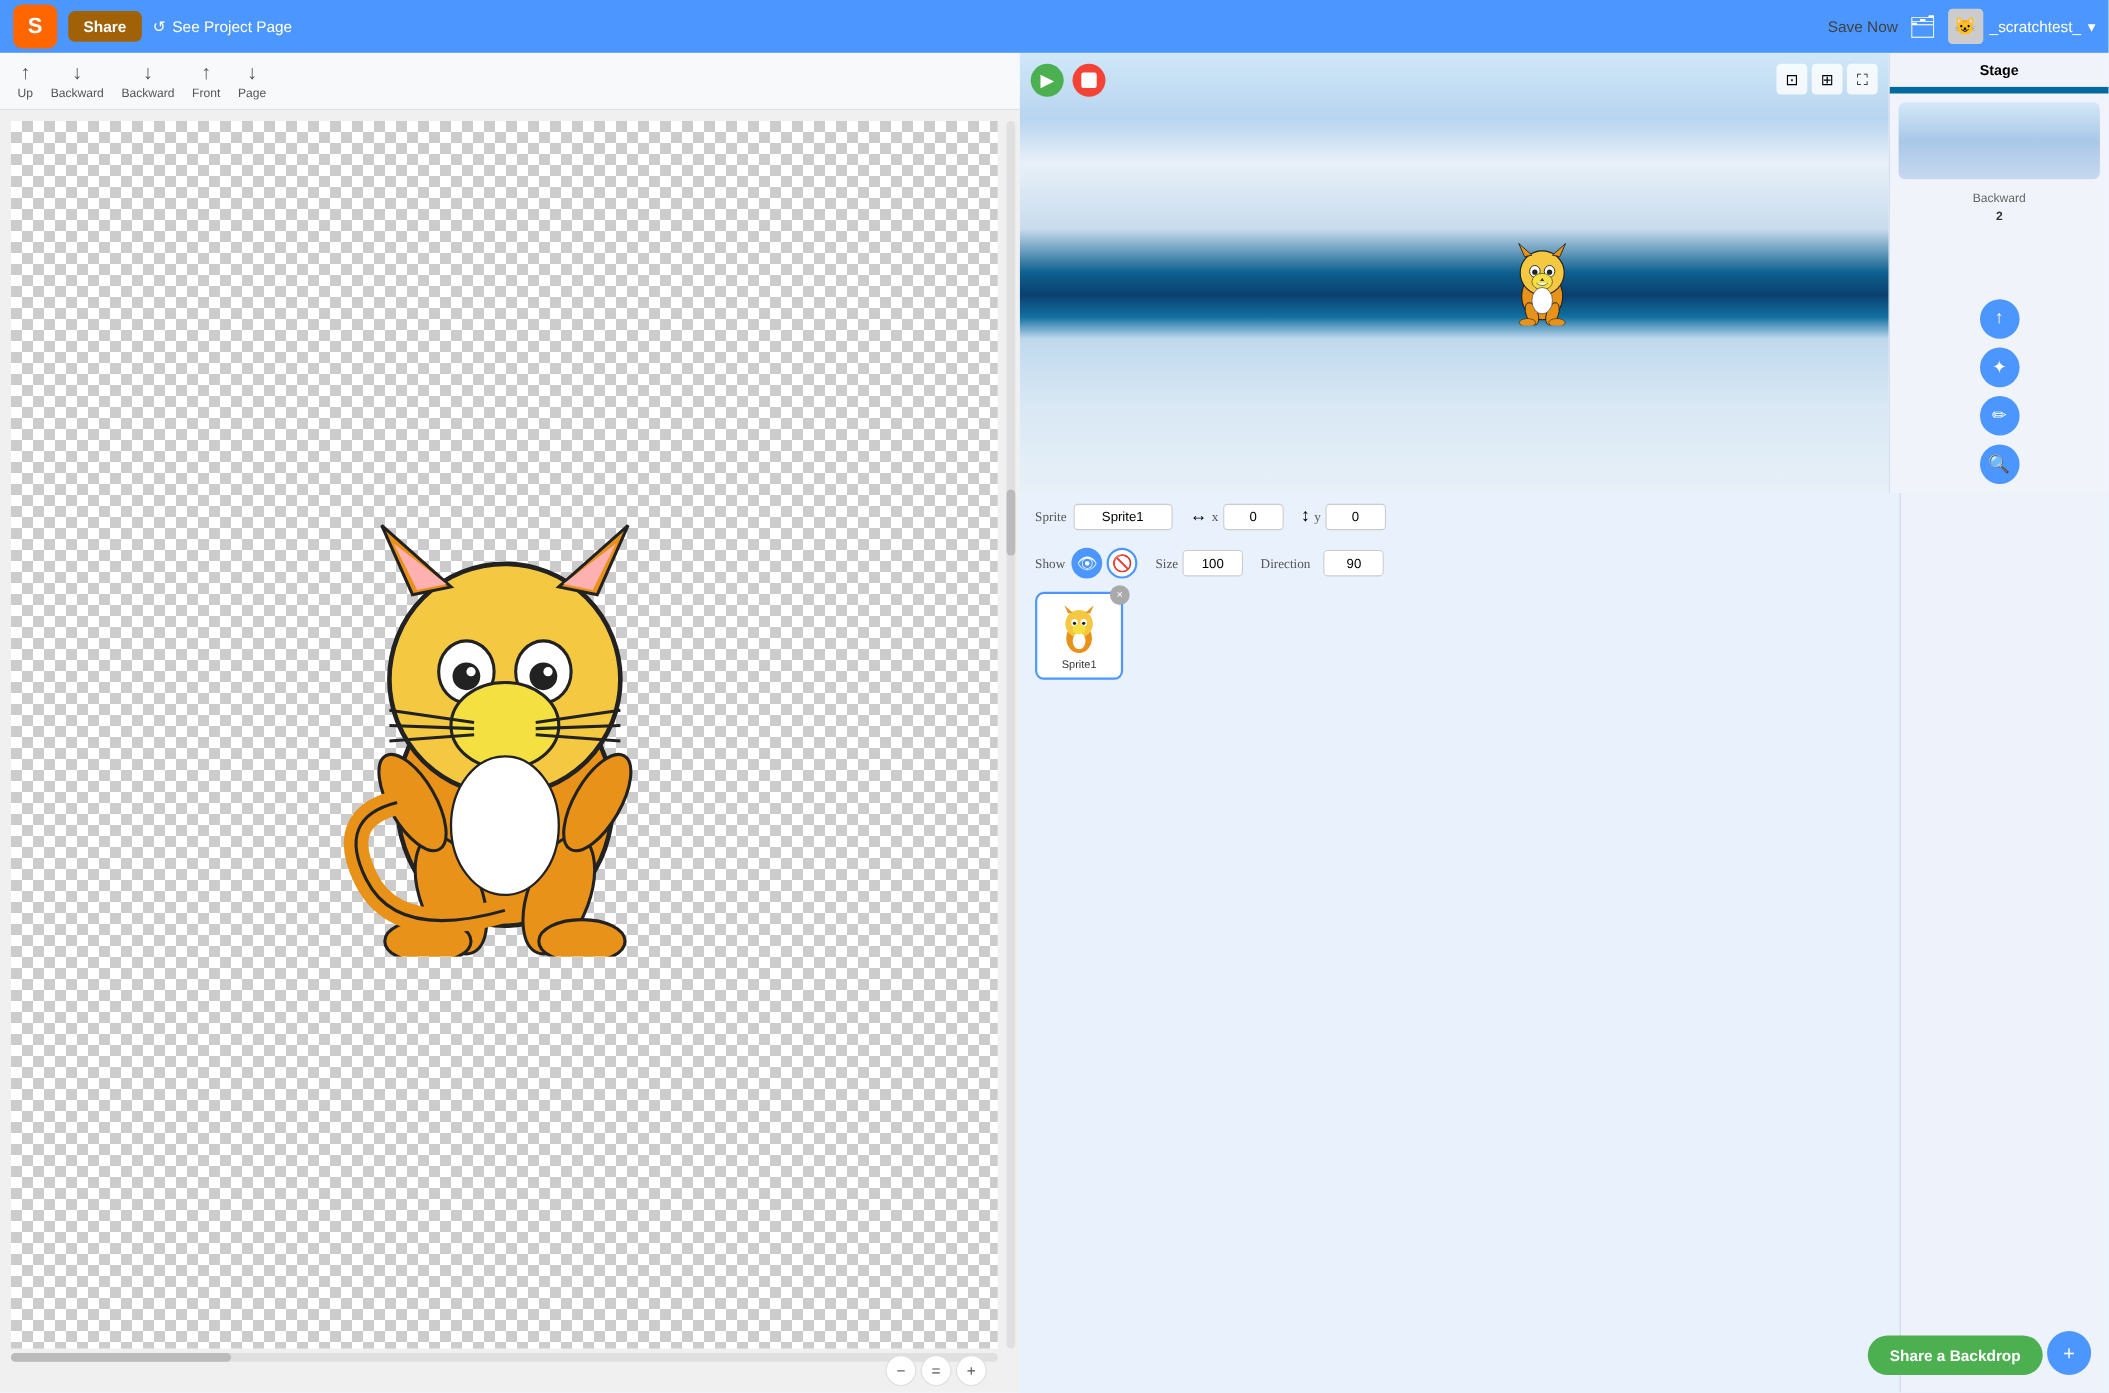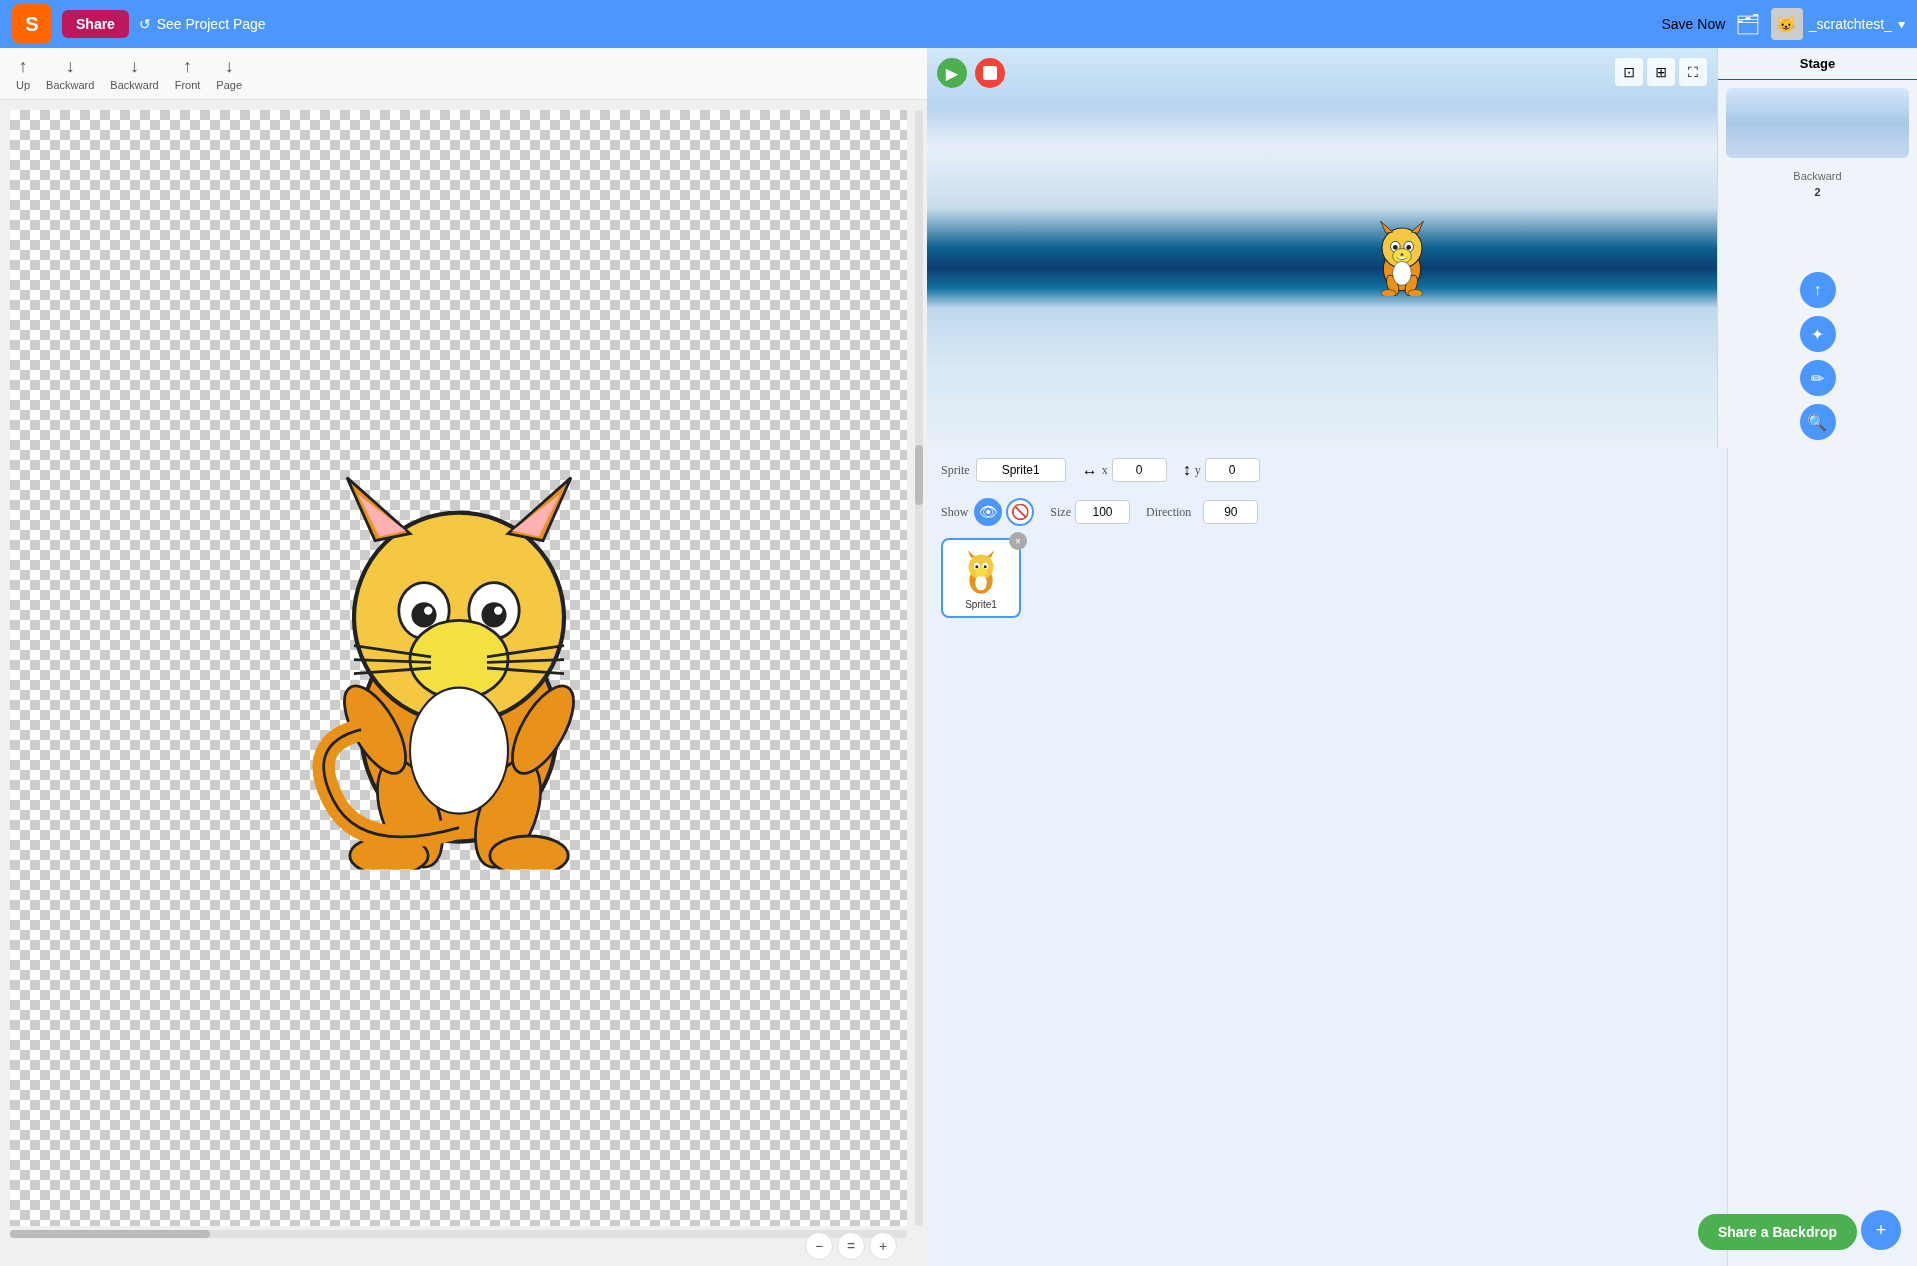--- a/index.html
+++ b/index.html
@@ -9,30 +9,30 @@
     .top-nav {
       display: flex; align-items: center; background: #4c97ff; height: 48px;
       padding: 0 12px; gap: 10px; position: relative; z-index: 10;
     }
     .scratch-logo {
       width: 40px; height: 40px; background: #ff6600; border-radius: 8px;
       display: flex; align-items: center; justify-content: center;
       font-size: 20px; color: white; font-weight: bold; flex-shrink: 0;
     }
     .share-btn {
-      background: #be185d; color: white; border: none; border-radius: 6px;
+      background: #a16207; color: white; border: none; border-radius: 6px;
       padding: 6px 14px; font-size: 14px; font-weight: bold; cursor: pointer;
     }
     .see-project-btn {
       background: transparent; color: white; border: none;
       font-size: 14px; cursor: pointer; display: flex; align-items: center; gap: 6px;
     }
     .nav-spacer { flex: 1; }
     .save-now-btn {
-      background: transparent; color: #000000; border: none;
+      background: transparent; color: #404040; border: none;
       font-size: 14px; cursor: pointer; font-weight: 500;
     }
     .folder-icon { color: white; font-size: 20px; cursor: pointer; }
     .user-avatar {
       display: flex; align-items: center; gap: 6px; color: white;
       font-size: 14px; cursor: pointer;
     }
     .avatar-img {
       width: 32px; height: 32px; background: #ccc; border-radius: 4px;
       display: flex; align-items: center; justify-content: center; font-size: 16px;
@@ -152,21 +152,21 @@
       background: #4caf50; color: white; border: none; border-radius: 20px;
       padding: 10px 20px; font-size: 14px; font-weight: bold; cursor: pointer;
       white-space: nowrap;
     }
     .stage-tab-col {
       width: 200px; background: #f0f4fa; border-left: 1px solid #d0d8e8;
       display: flex; flex-direction: column;
     }
     .stage-tab-header {
       padding: 8px; font-size: 13px; font-weight: bold; text-align: center;
-      border-bottom: 1px solid #0369a1;
+      border-bottom: 6px solid #0369a1;
     }
     .stage-tab-thumb {
       margin: 8px; border-radius: 6px; overflow: hidden; height: 70px;
       background: linear-gradient(180deg, #d4e8f8 0%, #a8c8e8 50%, #c8d8f0 100%);
     }
     .stage-tab-info {
       padding: 4px 8px; font-size: 11px; color: #666; text-align: center;
     }
     .stage-tab-count {
       font-size: 11px; color: #333; text-align: center; font-weight: bold;

